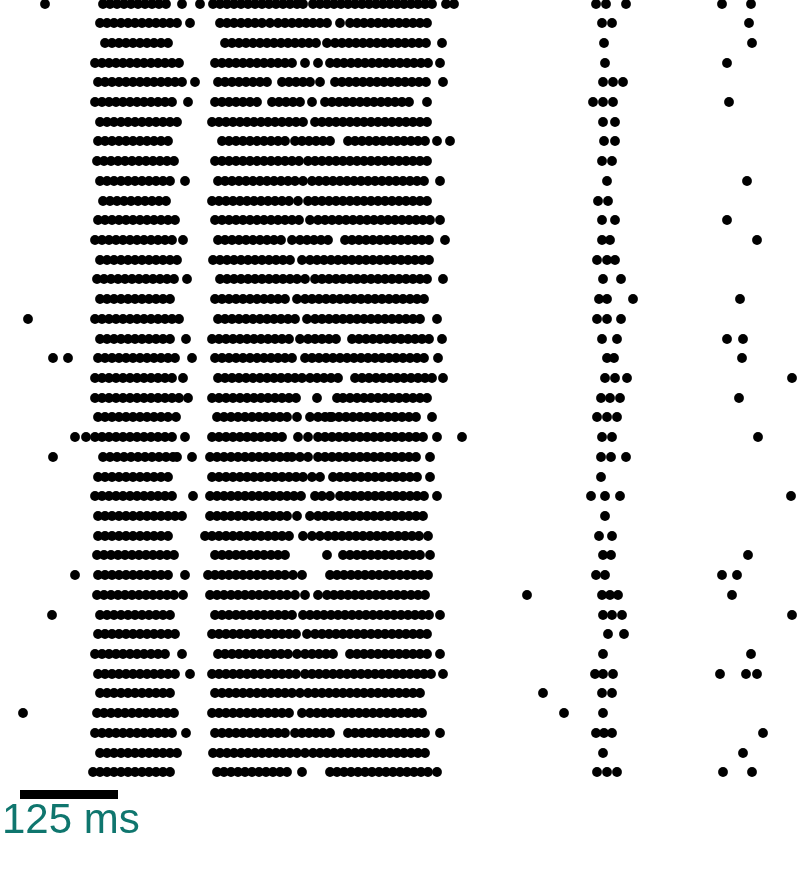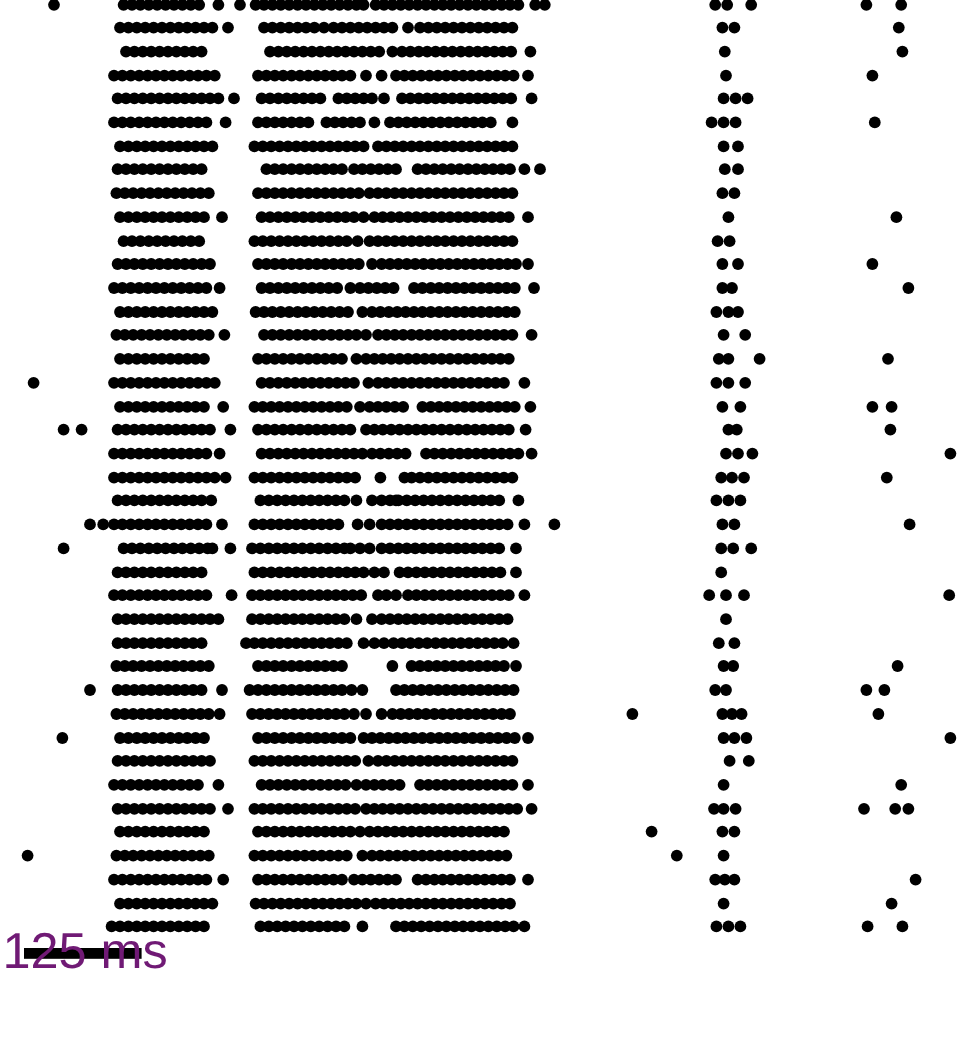--- a/index.html
+++ b/index.html
@@ -4,21 +4,21 @@
 <style>
   html,body{margin:0;padding:0;background:#ffffff;}
   .figure{
     position:relative;width:800px;height:870px;background:#ffffff;
     overflow:hidden;font-family:"Liberation Sans",sans-serif;
   }
   .raster-svg{position:absolute;left:0;top:0;}
   .raster-svg circle{fill:#000000;}
   .scale-bar{position:absolute;background:#000000;}
   .scale-label{
-    position:absolute;left:2px;top:770px;color:#701a75;
+    position:absolute;left:2px;top:796px;color:#0f766e;
     font-size:42px;line-height:1.1;letter-spacing:0px;white-space:nowrap;text-align:center;
   }
 </style>
 </head>
 <body>
 
 <div class="figure">
   <svg class="raster-svg" width="800" height="870" viewBox="0 0 800 870">
     <g>
         <circle cx="103" cy="4" r="4.9" fill="#000000"></circle>

